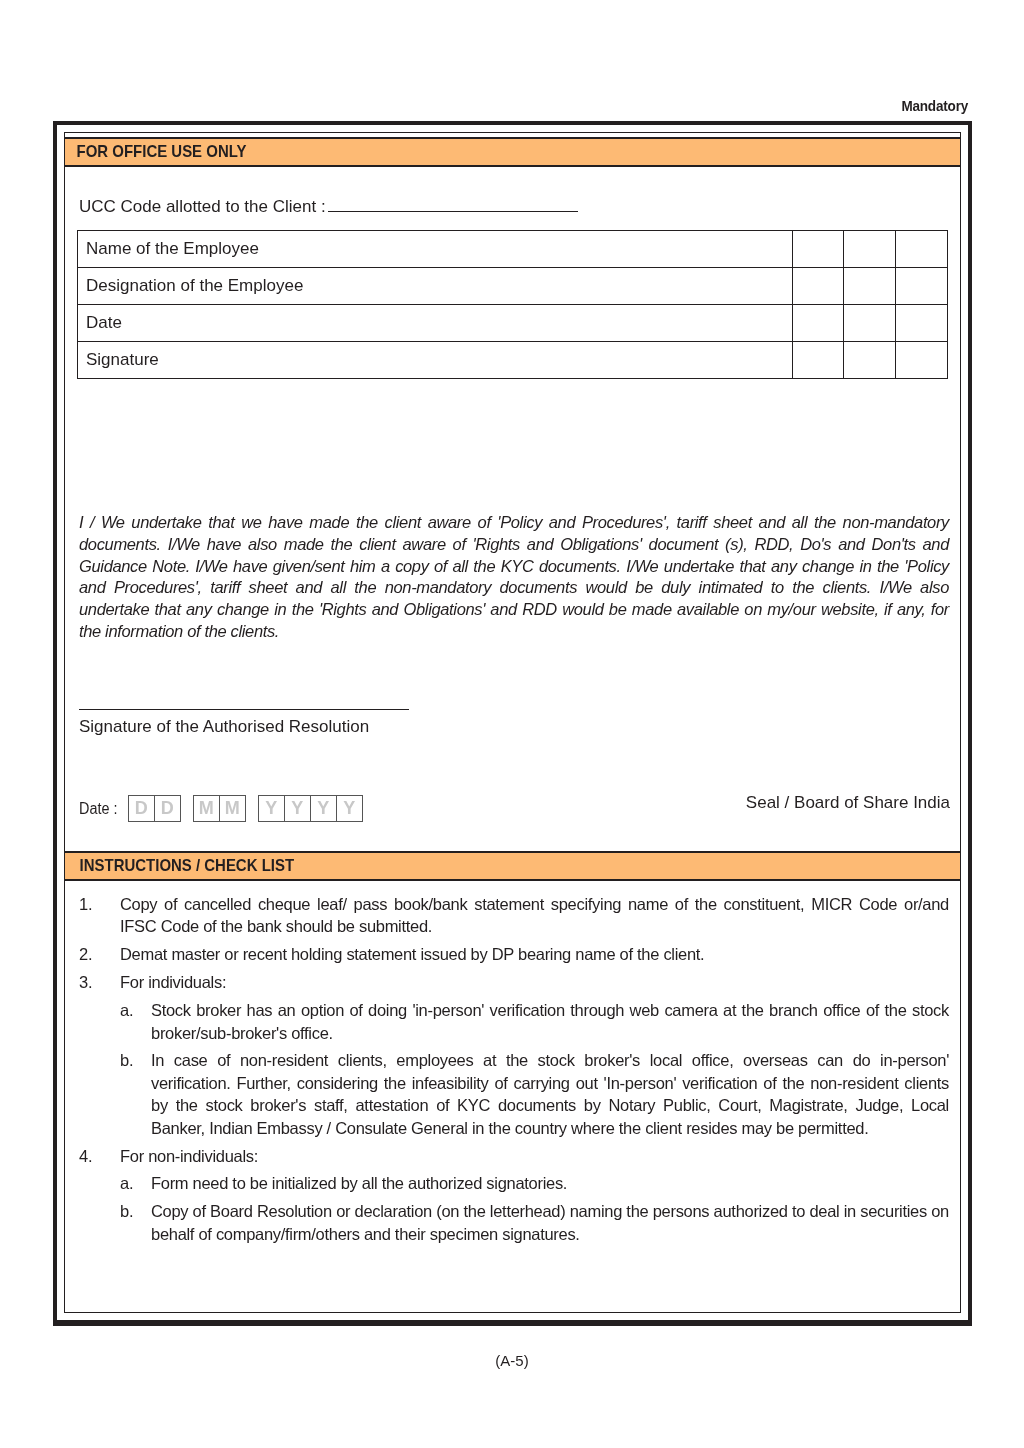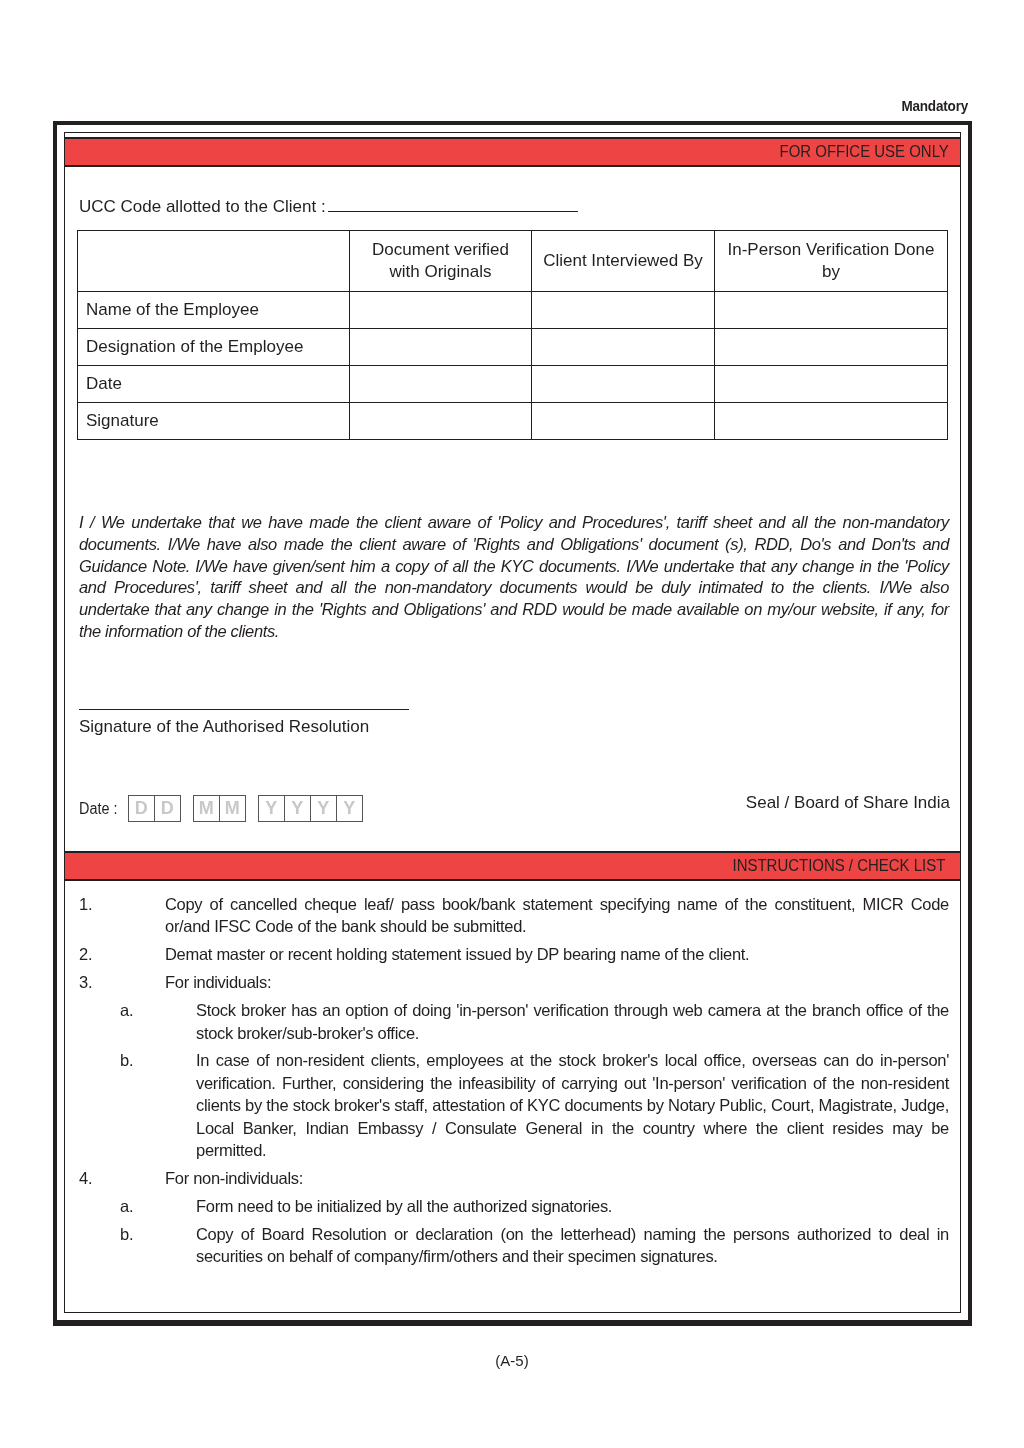--- a/index.html
+++ b/index.html
@@ -15,22 +15,22 @@
     .outer-frame {
       position: absolute; left: 53px; top: 121px; width: 911px; height: 1195px;
       border: 4px solid #231f20; border-bottom-width: 6px;
     }
     .inner-frame {
       position: absolute; left: 7px; top: 7px; right: 7px; bottom: 7px;
       border: 1.5px solid #231f20;
     }
     .band {
       position: absolute; left: 0; right: 0; height: 26px;
-      background: #ef4444; border-top: 2px solid #231f20; border-bottom: 2px solid #231f20;
-      text-align: right; font-weight: normal; font-size: 17px; line-height: 26px;
+      background: #fdba74; border-top: 2px solid #231f20; border-bottom: 2px solid #231f20;
+      text-align: left; font-weight: bold; font-size: 17px; line-height: 26px;
     }
     .band span { display: inline-block; transform: scaleX(0.88); }
     .band-office { top: 4px; }
     .band-instr { top: 718px; }
     .ucc {
       position: absolute; left: 14px; top: 62px; font-size: 17px;
     }
     .ucc-line {
       display: inline-block; width: 250px; border-bottom: 1px solid #231f20;
       height: 16px; vertical-align: baseline; margin-left: 2px;
@@ -68,21 +68,21 @@
     .date-cell:last-child { border-right: none; }
     .seal { position: absolute; right: 10px; top: 660px; font-size: 17px; }
     .instructions {
       position: absolute; left: 14px; top: 760px; width: 870px;
       font-size: 16.5px; line-height: 22.4px; letter-spacing: -0.3px;
     }
     .item { display: flex; margin-bottom: 5.5px; text-align: justify; }
     .num { width: 41px; flex: none; }
     .sub { display: flex; margin-left: 41px; margin-bottom: 5.5px; text-align: justify; }
     .sub-num { width: 31px; flex: none; }
-    .txt { flex: 1; margin-left: 45px; }
+    .txt { flex: 1; }
     .page-num {
       position: absolute; top: 1352px; left: 0; right: 0; text-align: center;
       font-size: 15px;
     }
   </style>
 </head>
 <body>
 
 <div class="mandatory">Mandatory</div>
 
@@ -92,26 +92,20 @@
     <div class="band band-office">
       <span>FOR OFFICE USE ONLY</span>
     </div>
 
     <div class="ucc">
       <span>UCC Code allotted to the Client :</span><span class="ucc-line"></span>
     </div>
 
     <table class="verify">
       <tbody>
-          <tr>
-        <th class="col0"></th>
-        <th class="col1">Document verified with Originals</th>
-        <th class="col2">Client Interviewed By</th>
-        <th>In-Person Verification Done by</th>
-      </tr>
       <tr>
         <td>Name of the Employee</td>
         <td></td>
         <td></td>
         <td></td>
       </tr>
       <tr>
         <td>Designation of the Employee</td>
         <td></td>
         <td></td>

